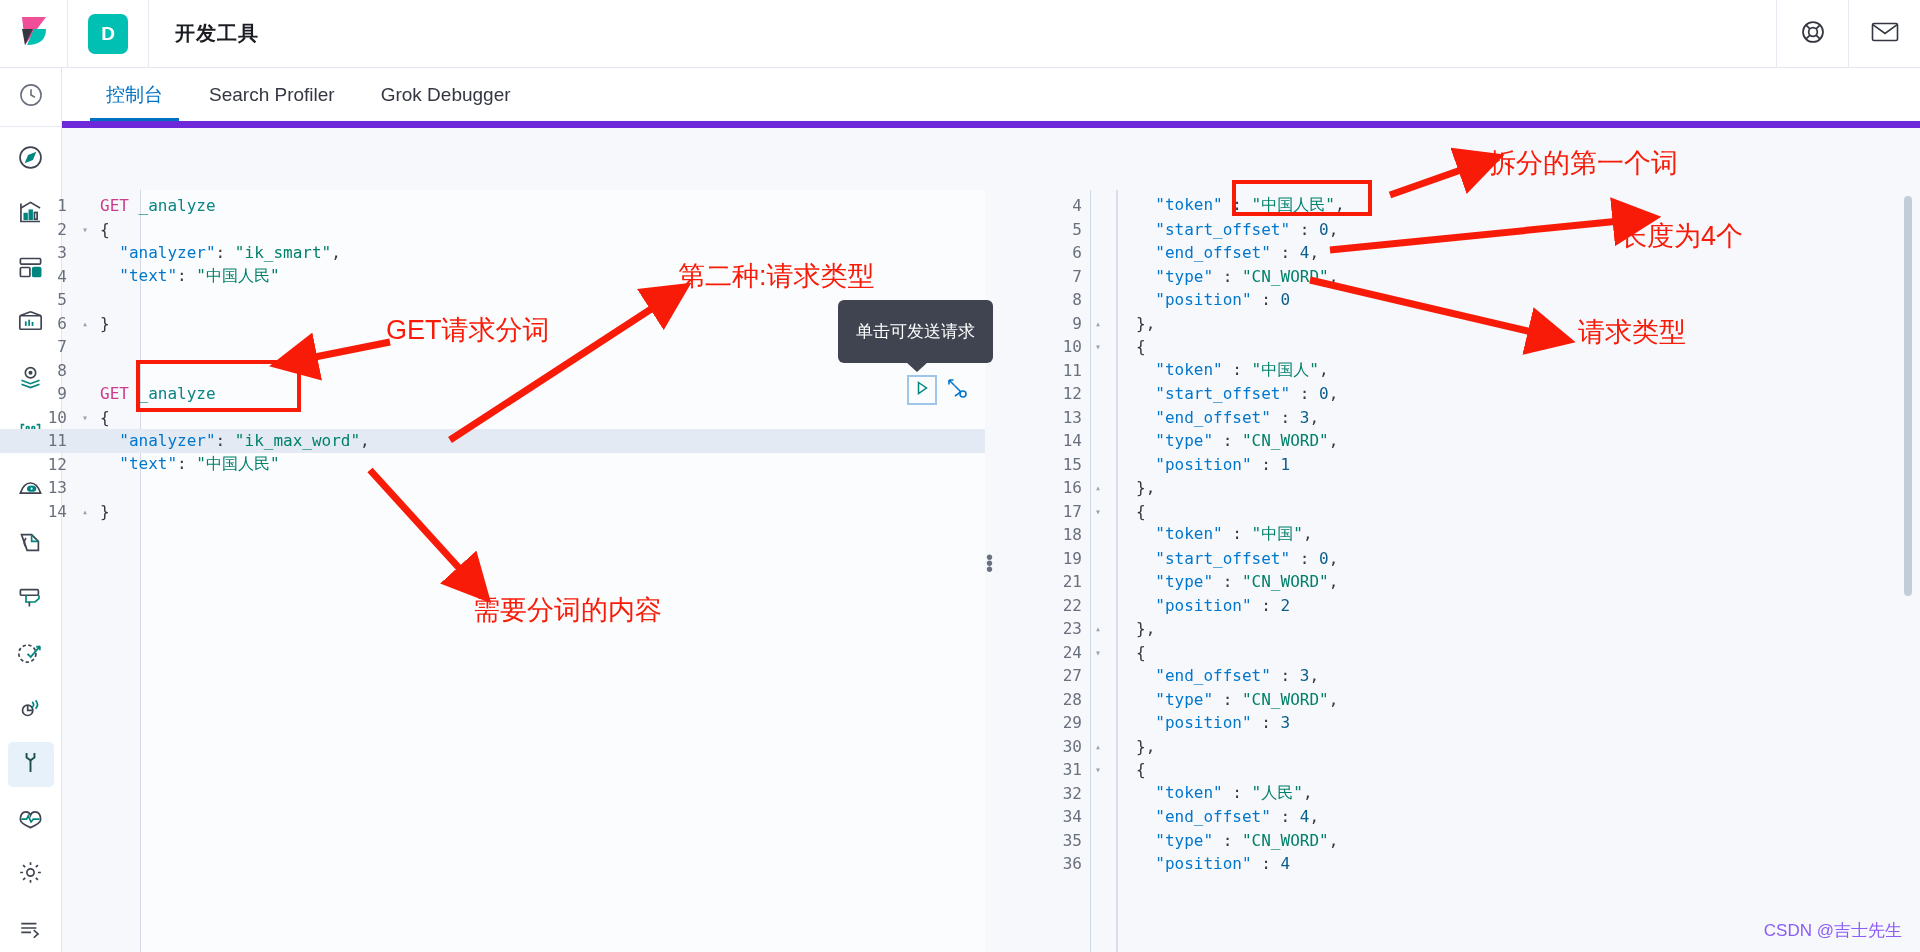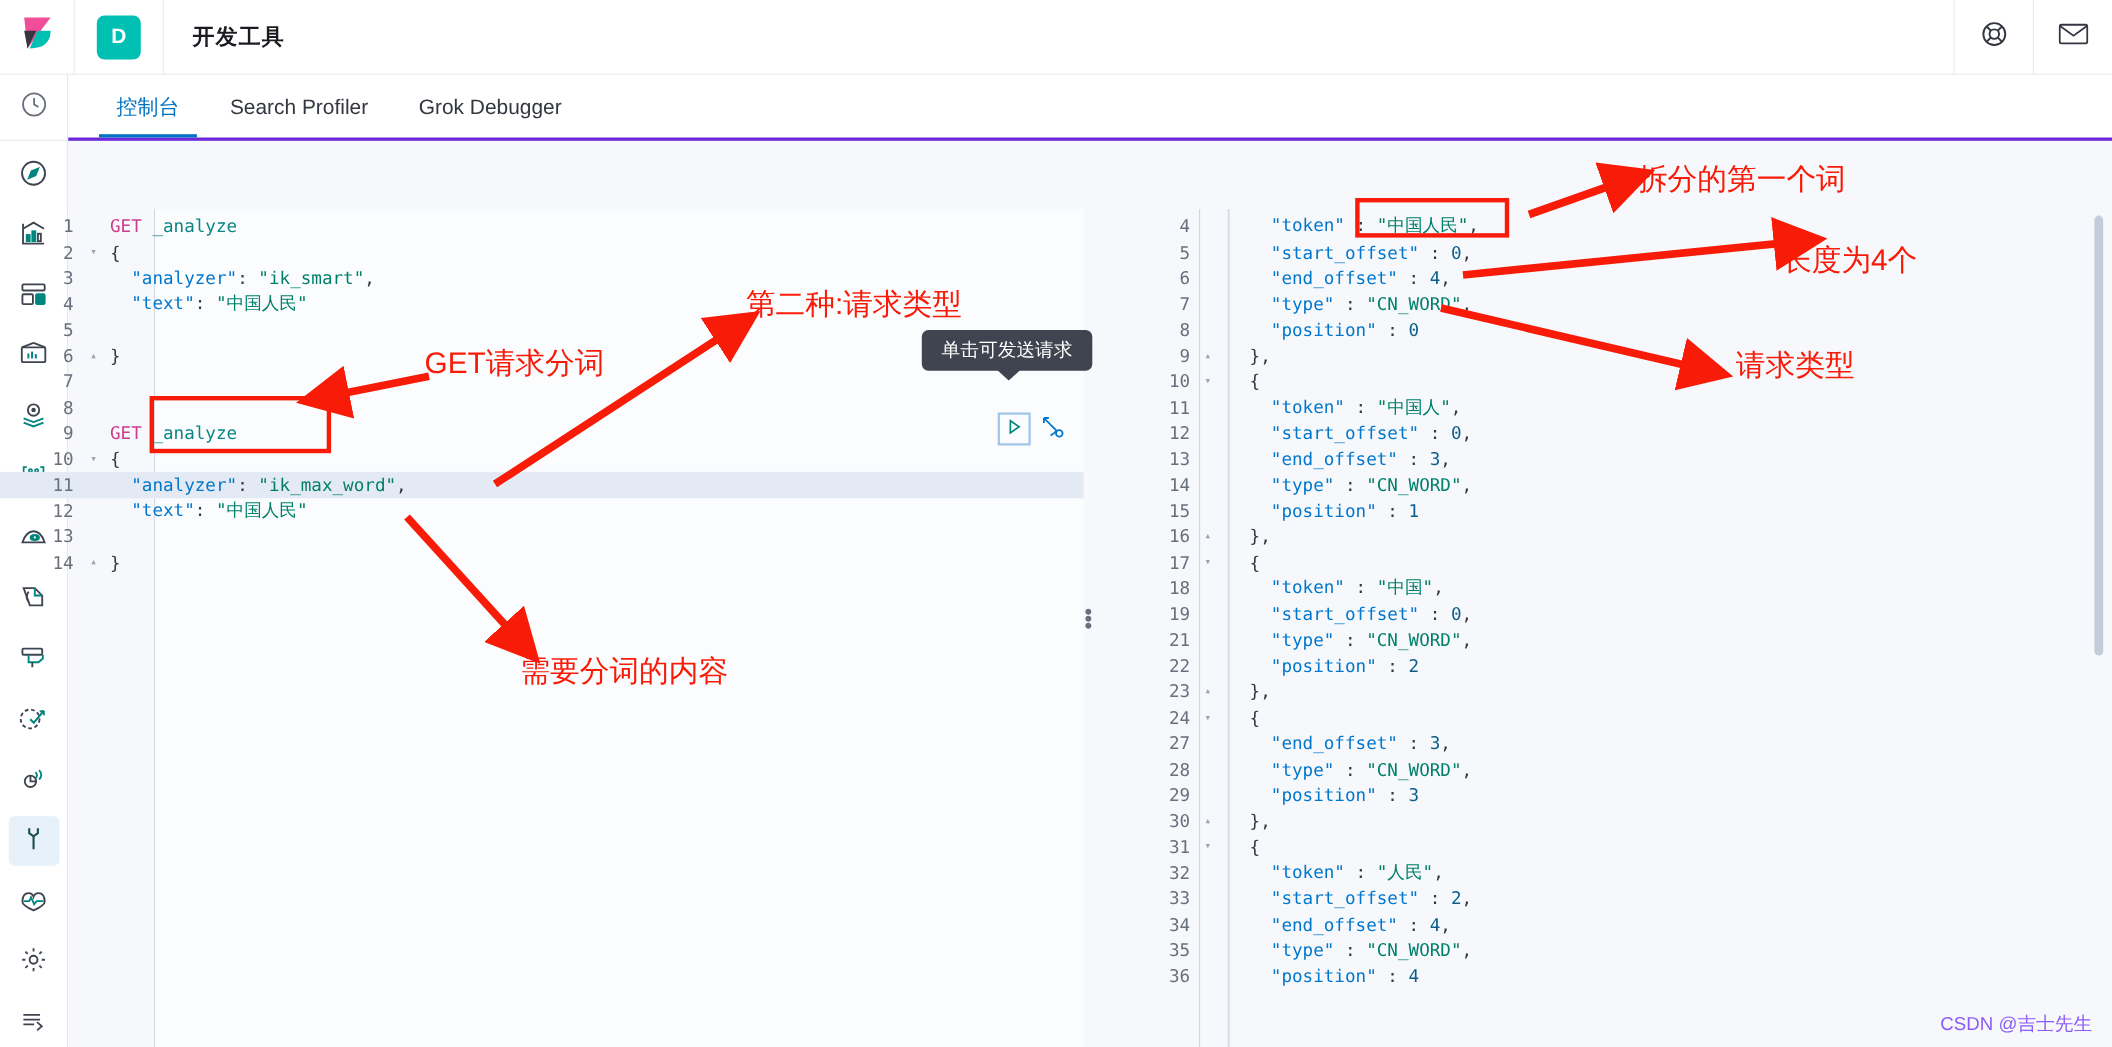--- a/index.html
+++ b/index.html
@@ -52,21 +52,21 @@
     width: 46px; height: 46px; margin-top: 10px;
     display: flex; align-items: center; justify-content: center;
     border-radius: 5px;
   }
   .rail-item.active { background: #e6f1fa; }
   .rail-item:first-of-type { margin-top: 14px; }
 
   
   .tabstrip {
     position: absolute; top: 68px; left: 62px; width: 1858px; height: 60px;
-    background: #fff; border-bottom: 3px solid #6d28d9;
+    background: #fff; border-bottom: 7px solid #6d28d9;
     display: flex; align-items: flex-end; padding-left: 28px;
   }
   .tab {
     font-size: 19px; color: #343741; padding: 0 16px 14px 16px; margin-right: 14px;
     border-bottom: 3px solid transparent; line-height: 1;
   }
   .tab.active { color: #0071c2; border-bottom-color: #0071c2; font-weight: 400; }
 
   
   .menubar {
@@ -113,21 +113,21 @@
   }
   .play-btn {
     width: 30px; height: 30px; border: 2px solid #9fc5e8; background: transparent;
     display: flex; align-items: center; justify-content: center;
   }
   .wrench-btn { width: 28px; height: 28px; display:flex; align-items:center; justify-content:center; }
 
   .tooltip {
     position: absolute; top: 300px; left: 838px;
     background: #3f4450; color: #fff; border-radius: 6px;
-    padding: 7px 18px; font-size: 17px; white-space: nowrap;
+    padding: 20px 18px; font-size: 17px; white-space: nowrap;
   }
   .tooltip:after {
     content: ''; position: absolute; left: 50%; margin-left: -10px; bottom: -9px;
     border-left: 11px solid transparent; border-right: 11px solid transparent;
     border-top: 10px solid #3f4450;
   }
 
   .kebab {
     position: absolute; top: 555px; left: 986px; color: #69707d;
     font-size: 20px; line-height: 5px; letter-spacing:0; text-align:center;
@@ -455,21 +455,20 @@
       <div class="resp-line"><span class="resp-ln">21</span><span class="resp-fold"></span><span class="resp-text"><span class="t-key">  "type"</span><span class="t-punct"> : </span><span class="t-str">"CN_WORD"</span><span class="t-punct">,</span></span></div>
       <div class="resp-line"><span class="resp-ln">22</span><span class="resp-fold"></span><span class="resp-text"><span class="t-key">  "position"</span><span class="t-punct"> : </span><span class="t-num">2</span></span></div>
       <div class="resp-line"><span class="resp-ln">23</span><span class="resp-fold">▴</span><span class="resp-text"><span class="t-punct">},</span></span></div>
       <div class="resp-line"><span class="resp-ln">24</span><span class="resp-fold">▾</span><span class="resp-text"><span class="t-punct">{</span></span></div>
       <div class="resp-line"><span class="resp-ln">27</span><span class="resp-fold"></span><span class="resp-text"><span class="t-key">  "end_offset"</span><span class="t-punct"> : </span><span class="t-num">3</span><span class="t-punct">,</span></span></div>
       <div class="resp-line"><span class="resp-ln">28</span><span class="resp-fold"></span><span class="resp-text"><span class="t-key">  "type"</span><span class="t-punct"> : </span><span class="t-str">"CN_WORD"</span><span class="t-punct">,</span></span></div>
       <div class="resp-line"><span class="resp-ln">29</span><span class="resp-fold"></span><span class="resp-text"><span class="t-key">  "position"</span><span class="t-punct"> : </span><span class="t-num">3</span></span></div>
       <div class="resp-line"><span class="resp-ln">30</span><span class="resp-fold">▴</span><span class="resp-text"><span class="t-punct">},</span></span></div>
       <div class="resp-line"><span class="resp-ln">31</span><span class="resp-fold">▾</span><span class="resp-text"><span class="t-punct">{</span></span></div>
       <div class="resp-line"><span class="resp-ln">32</span><span class="resp-fold"></span><span class="resp-text"><span class="t-key">  "token"</span><span class="t-punct"> : </span><span class="t-str">"人民"</span><span class="t-punct">,</span></span></div>
-      <div class="resp-line"><span class="resp-ln">33</span><span class="resp-fold"></span><span class="resp-text"><span class="t-key">  "start_offset"</span><span class="t-punct"> : </span><span class="t-num">2</span><span class="t-punct">,</span></span></div>
       <div class="resp-line"><span class="resp-ln">34</span><span class="resp-fold"></span><span class="resp-text"><span class="t-key">  "end_offset"</span><span class="t-punct"> : </span><span class="t-num">4</span><span class="t-punct">,</span></span></div>
       <div class="resp-line"><span class="resp-ln">35</span><span class="resp-fold"></span><span class="resp-text"><span class="t-key">  "type"</span><span class="t-punct"> : </span><span class="t-str">"CN_WORD"</span><span class="t-punct">,</span></span></div>
       <div class="resp-line"><span class="resp-ln">36</span><span class="resp-fold"></span><span class="resp-text"><span class="t-key">  "position"</span><span class="t-punct"> : </span><span class="t-num">4</span></span></div>
     </div>
   <div class="resp-scrollbar"></div>
 
   <svg class="arrows">
     <defs>
       <marker id="ah" markerWidth="7" markerHeight="7" refX="2.5" refY="3.5" orient="auto">
         <path d="M0,0 L7,3.5 L0,7 Z" fill="#f81b08"></path>

